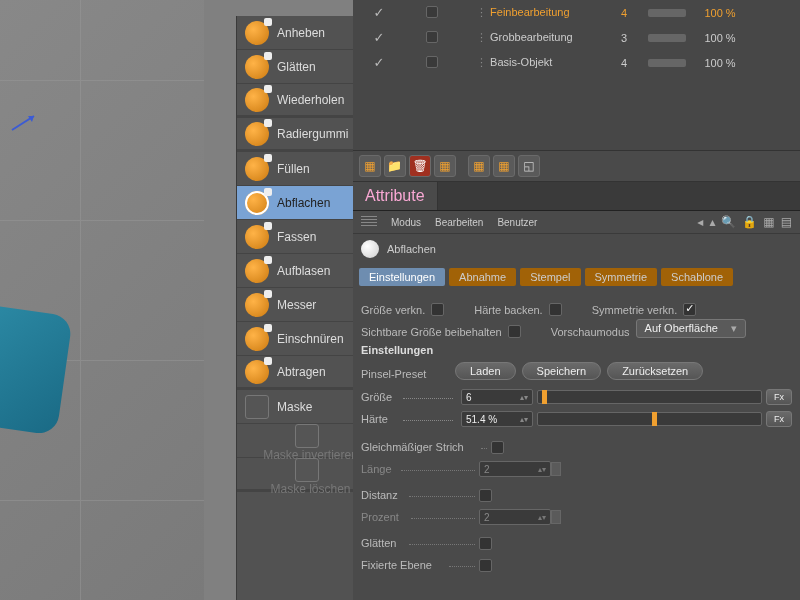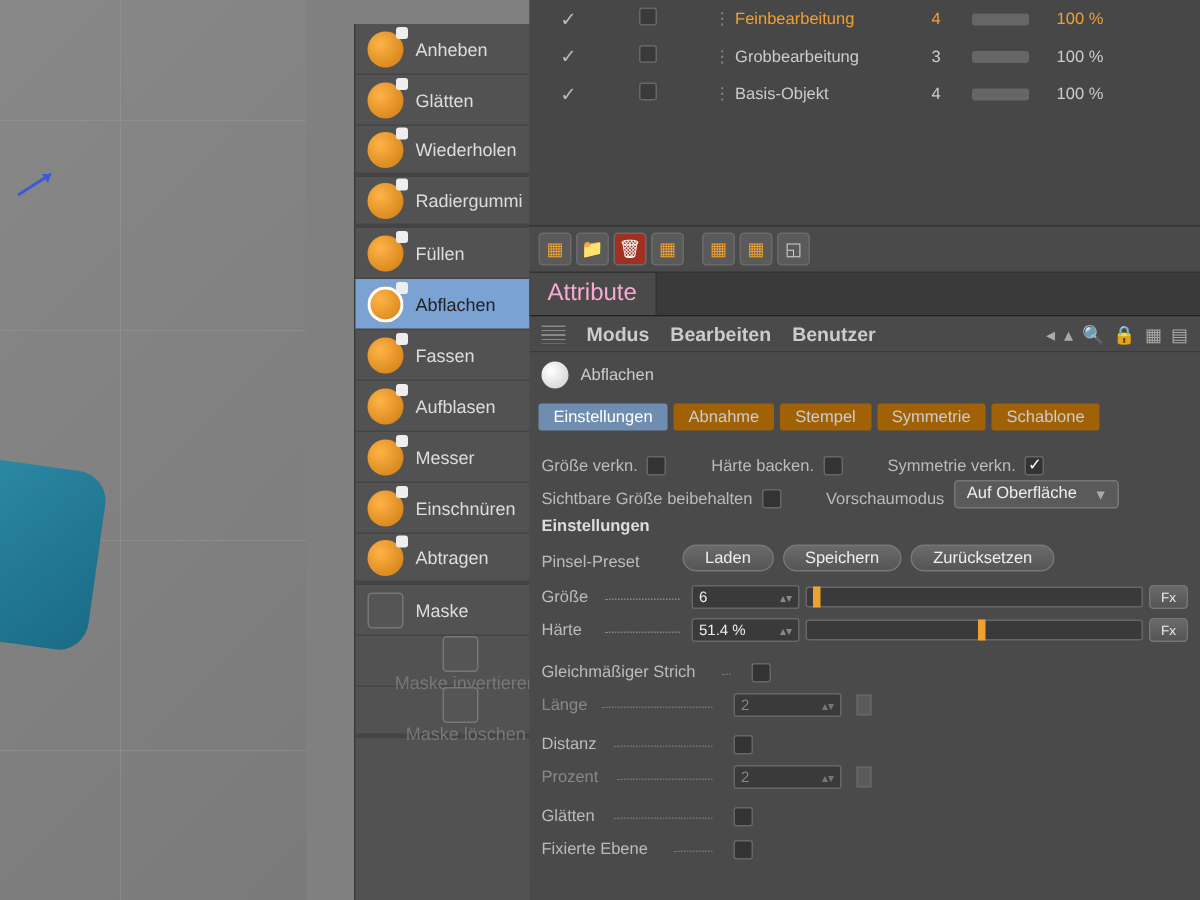--- a/index.html
+++ b/index.html
@@ -43,21 +43,21 @@
   .icon-toolbar { display: flex; gap: 3px; padding: 4px 6px; background: #4a4a4a; border-top: 1px solid #333; border-bottom: 1px solid #333; align-items: center; }
   .tb-btn { width: 22px; height: 22px; background: #5a5a5a; border: 1px solid #6a6a6a; border-radius: 3px; display: flex; align-items: center; justify-content: center; font-size: 12px; cursor: pointer; }
   .tb-btn.orange { color: #f0a030; }
   .tb-btn.red { background: #a03020; color: #fff; }
   .tb-sep { width: 6px; }
 
   .attr-tabs { display: flex; background: #3a3a3a; border-bottom: 1px solid #222; }
   .attr-tab { padding: 5px 12px; color: #f9a8d4; font-size: 16px; background: #4a4a4a; border-right: 1px solid #333; cursor: pointer; }
 
   .menu-row { display: flex; align-items: center; padding: 4px 8px; background: #4a4a4a; border-bottom: 1px solid #3a3a3a; gap: 14px; }
-  .menu-row .mi { color: #ccc; font-size: 13px; cursor: pointer; font-weight: bold; }
+  .menu-row .mi { color: #ccc; font-size: 10px; cursor: pointer; }
   .menu-row .icons { margin-left: auto; display: flex; gap: 6px; color: #aaa; font-size: 12px; }
   .dots-icon { width: 16px; height: 12px; background: repeating-linear-gradient(#888 0 1px, transparent 1px 3px); }
 
   .title-row { display: flex; align-items: center; padding: 6px 8px; background: #4a4a4a; }
   .title-row .ic { width: 18px; height: 18px; border-radius: 50%; background: radial-gradient(circle at 35% 35%, #fff, #ccc); margin-right: 8px; }
 
   .prop-tabs { display: flex; gap: 4px; padding: 4px 6px; background: #4a4a4a; }
   .prop-tab { padding: 3px 10px; background: #a16207; color: #ccc; font-size: 11px; border-radius: 2px; cursor: pointer; }
   .prop-tab.active { background: #6e8db0; color: #fff; }
 
@@ -74,21 +74,21 @@
 
   .slider-row { display: flex; align-items: center; height: 22px; gap: 4px; }
   .sl-label { width: 96px; color: #bbb; font-size: 11px; position: relative; }
   .sl-label::after { content: ""; position: absolute; left: 42px; right: 4px; top: 7px; border-bottom: 1px dotted #888; }
   .sl-numbox { width: 72px; height: 16px; background: #3a3a3a; border: 1px solid #666; border-radius: 2px; color: #eee; font-size: 10px; padding: 0 4px; display: flex; align-items: center; justify-content: space-between; }
   .sl-numbox .sp { color: #888; font-size: 8px; }
   .sl-track { flex: 1; height: 14px; background: #3a3a3a; border: 1px solid #666; border-radius: 2px; position: relative; }
   .sl-handle { position: absolute; top: -1px; width: 5px; height: 14px; background: #f0a030; }
   .sl-fx { width: 26px; height: 16px; background: linear-gradient(#6a6a6a,#555); border: 1px solid #777; border-radius: 3px; font-size: 9px; color: #eee; display: flex; align-items: center; justify-content: center; cursor: pointer; }
 
-  .param-row { display: flex; align-items: center; height: 22px; gap: 10px; }
+  .param-row { display: flex; align-items: center; height: 22px; gap: 0; }
   .pr-label { width: 118px; color: #bbb; font-size: 11px; position: relative; }
   .pr-label.dis { color: #888; }
   .pr-label::after { content: ""; position: absolute; left: var(--dot-start, 70px); right: 4px; top: 7px; border-bottom: 1px dotted #777; }
   .pr-num { width: 72px; height: 16px; background: #3a3a3a; border: 1px solid #666; border-radius: 2px; color: #888; font-size: 10px; padding: 0 4px; display: flex; align-items: center; justify-content: space-between; }
   .pr-num .sp { color: #777; font-size: 8px; }
   .pr-minibar { width: 10px; height: 14px; background: #5a5a5a; border: 1px solid #666; }
 </style>
 </head>
 <body>
 

